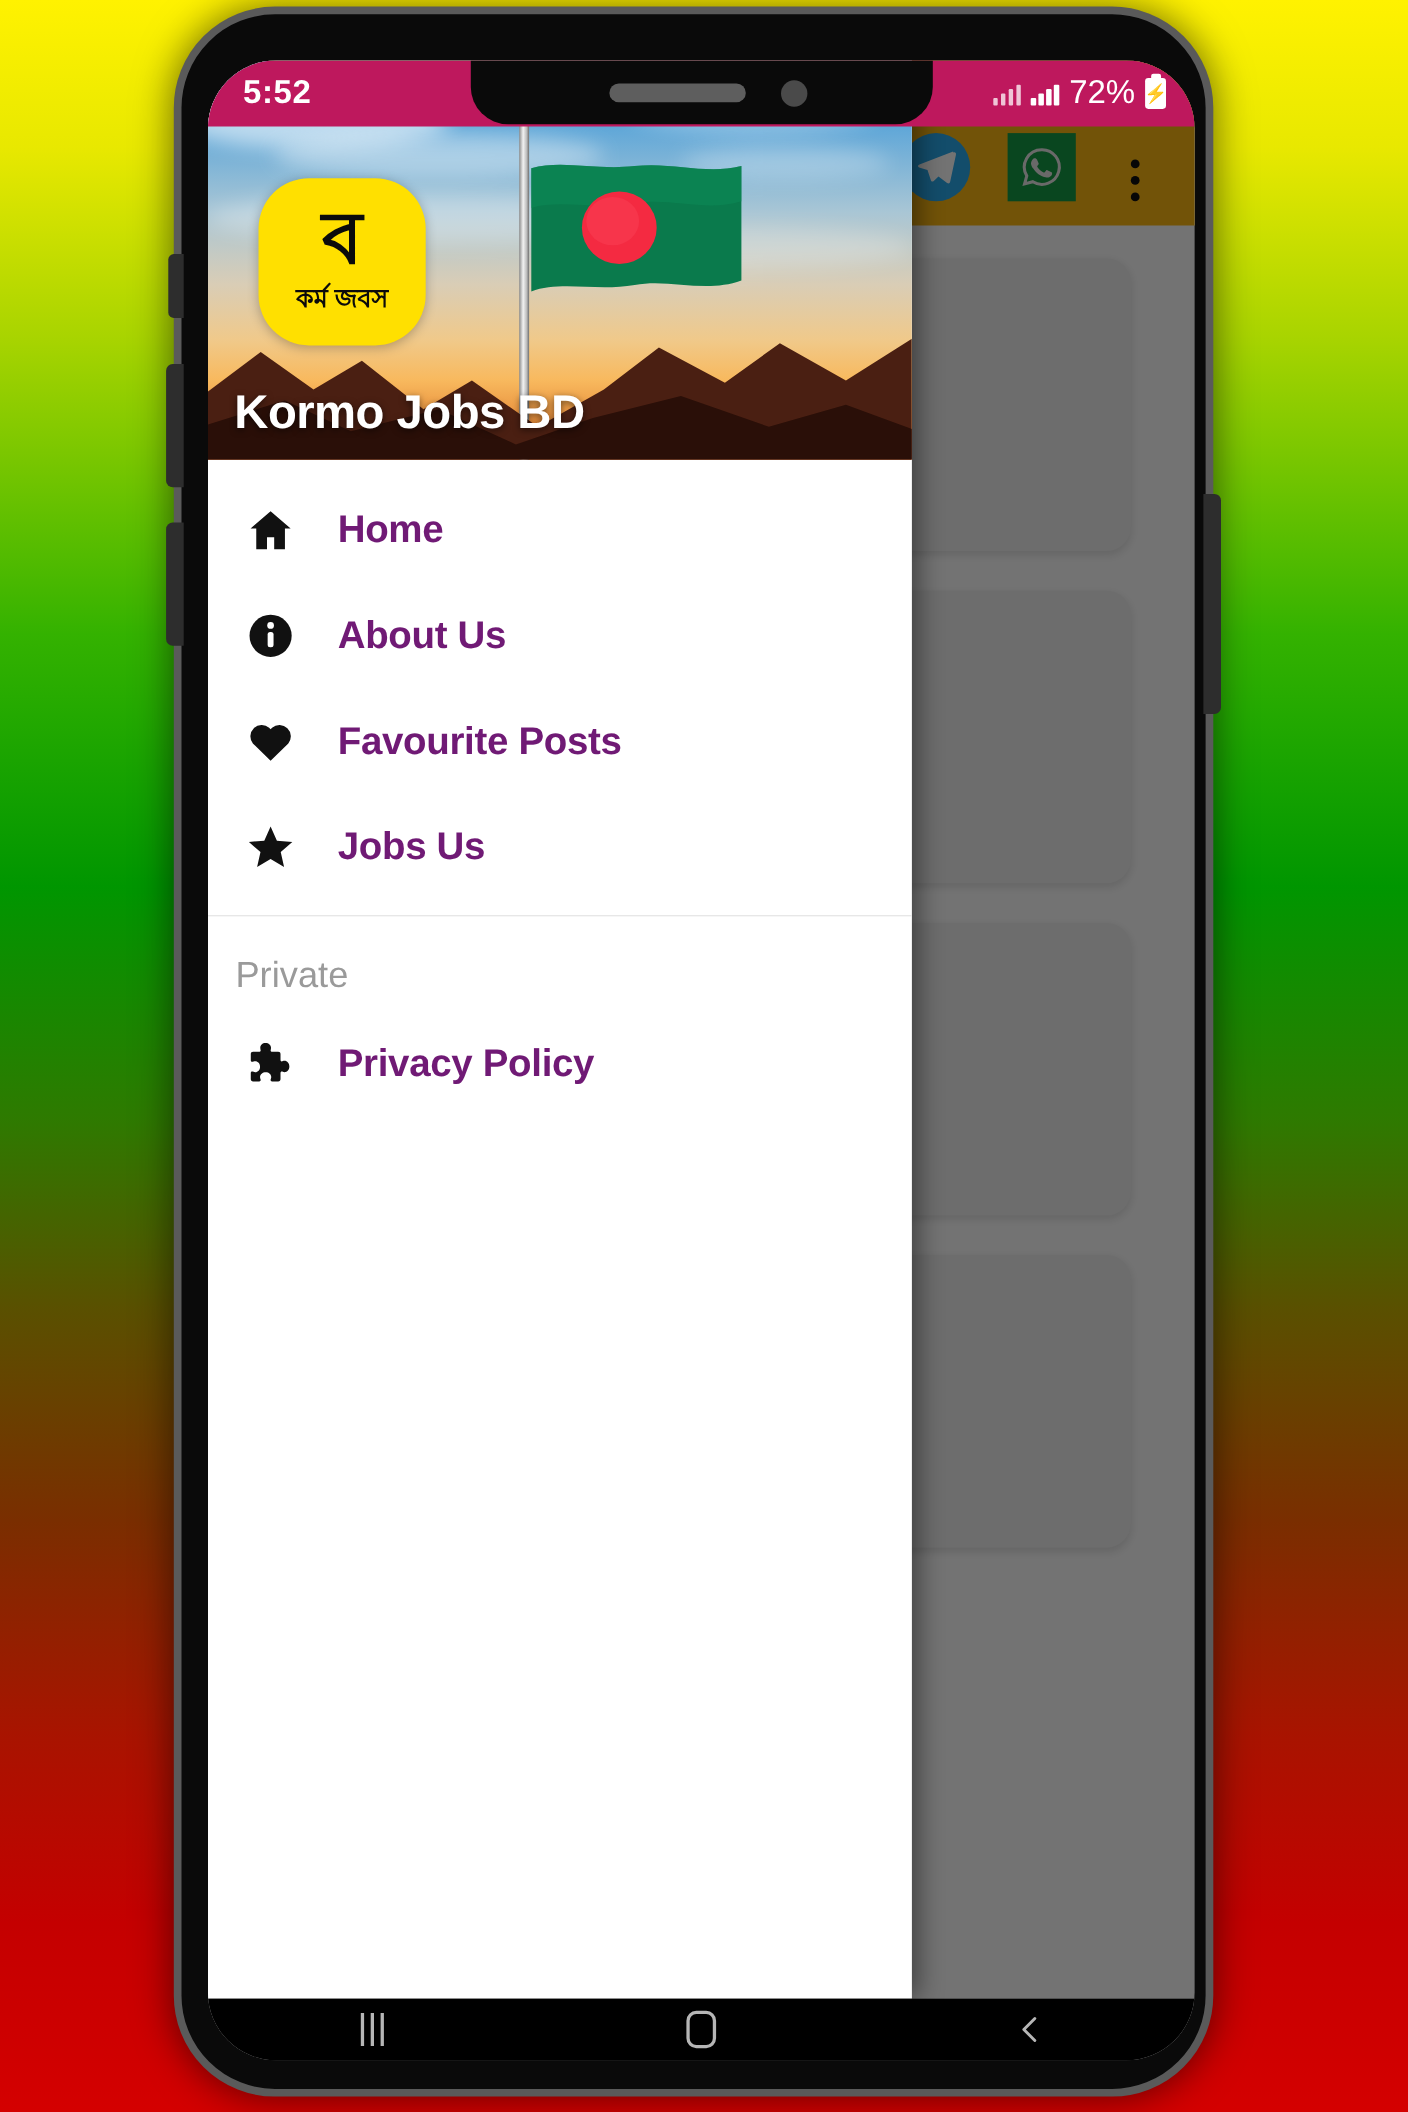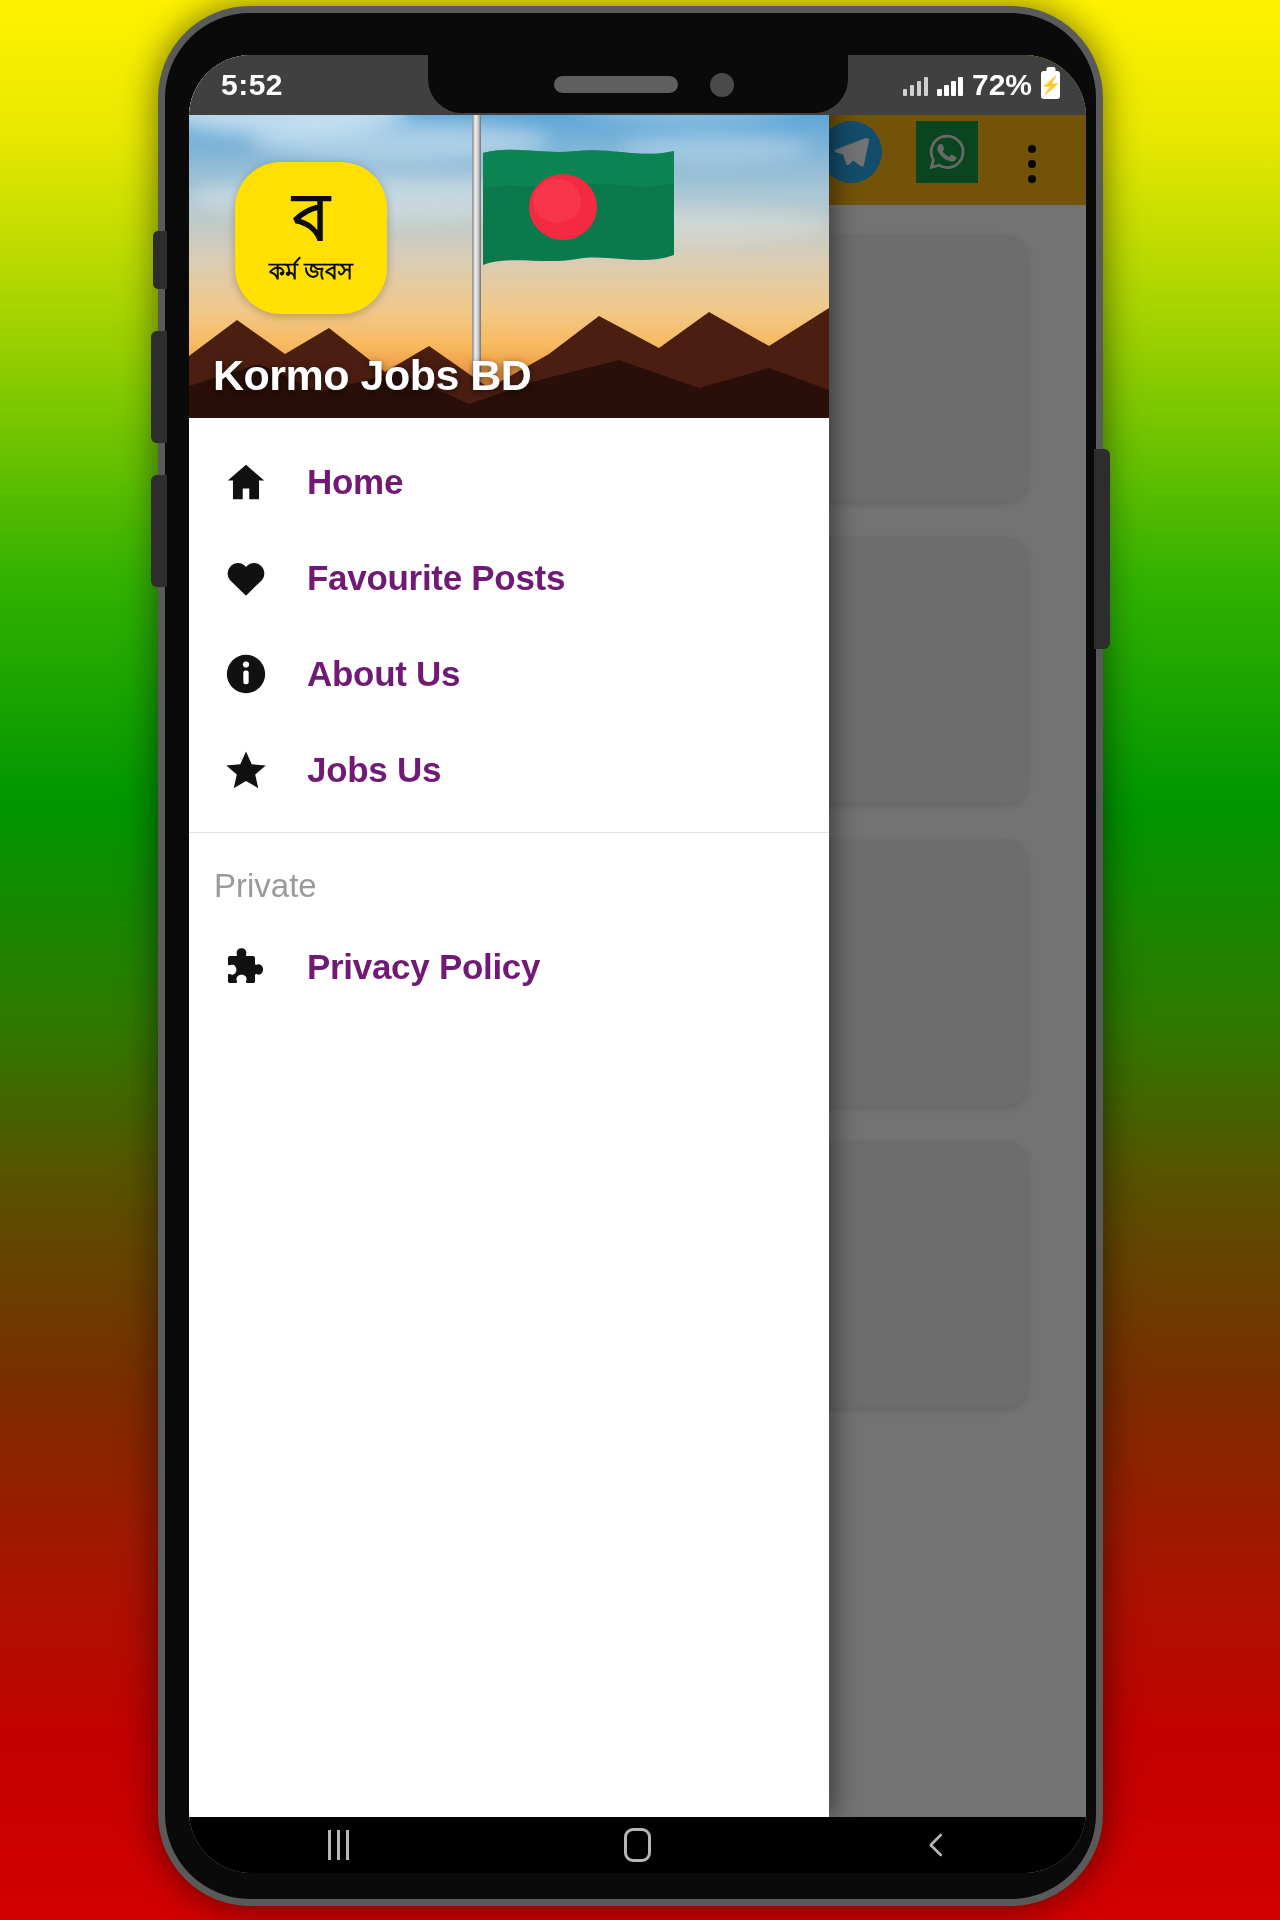--- a/index.html
+++ b/index.html
@@ -74,35 +74,35 @@
   #camera {
     position: absolute; left: 282px; top: 18px;
     width: 24px; height: 24px; border-radius: 50%;
     background: #4a4a4a;
   }
 
   
   #statusbar {
     position: absolute; top: 0; left: 0;
     width: 897px; height: 60px;
-    background: #404040;
+    background: #be185d;
     z-index: 40;
     display: flex; align-items: center;
     justify-content: space-between;
     padding: 0 26px 0 32px;
     color: #fff;
   }
   #clock { font-size: 30px; font-weight: 700; letter-spacing: .5px; }
   #status-right { display: flex; align-items: center; gap: 9px; }
   .bars { display: flex; align-items: flex-end; gap: 2.5px; height: 22px; }
   .bars i { display: block; width: 4.5px; background: #fff; border-radius: 1px; }
   .bars i:nth-child(1){height:7px}.bars i:nth-child(2){height:11px}
   .bars i:nth-child(3){height:15px}.bars i:nth-child(4){height:19px}
   .bars.dim i { background: rgba(255,255,255,.75); }
-  #battery-pct { font-size: 30px; font-weight: 700; }
+  #battery-pct { font-size: 30px; font-weight: 400; }
   #battery {
     position: relative; width: 19px; height: 28px;
     background: #fff; border-radius: 3px;
     display:flex;align-items:center;justify-content:center;
   }
   #battery:before{
     content:"";position:absolute;top:-4px;left:50%;transform:translateX(-50%);
     width:9px;height:4px;background:#fff;border-radius:2px 2px 0 0;
   }
   #battery span{ color:#fdb913; font-size:17px; line-height:1; font-weight:700; }
@@ -389,35 +389,35 @@
               <svg width="46" height="46" viewBox="0 0 24 24" aria-hidden="true">
                 <path fill="#111" d="M12 3 2.5 11.2h2.7V21h5.1v-5.6h3.4V21h5.1v-9.8h2.7L12 3z"></path>
               </svg>
             </span>
             <span class="nav-label">Home</span>
           </div>
 
           <div class="nav-item">
             <span class="nav-icon">
               <svg width="46" height="46" viewBox="0 0 24 24" aria-hidden="true">
-                <path fill="#111" d="M12 21.2 3.6 13a5.4 5.4 0 0 1 7.7-7.5l.7.7.7-.7A5.4 5.4 0 0 1 20.4 13L12 21.2z"></path>
-              </svg>
-            </span>
-            <span class="nav-label">Favourite Posts</span>
+                <circle cx="12" cy="12" r="10" fill="#111"></circle>
+                <circle cx="12" cy="7.1" r="1.6" fill="#fff"></circle>
+                <rect x="10.6" y="10.2" width="2.8" height="7.2" rx="1.2" fill="#fff"></rect>
+              </svg>
+            </span>
+            <span class="nav-label">About Us</span>
           </div>
 
           <div class="nav-item">
             <span class="nav-icon">
               <svg width="46" height="46" viewBox="0 0 24 24" aria-hidden="true">
-                <circle cx="12" cy="12" r="10" fill="#111"></circle>
-                <circle cx="12" cy="7.1" r="1.6" fill="#fff"></circle>
-                <rect x="10.6" y="10.2" width="2.8" height="7.2" rx="1.2" fill="#fff"></rect>
-              </svg>
-            </span>
-            <span class="nav-label">About Us</span>
+                <path fill="#111" d="M12 21.2 3.6 13a5.4 5.4 0 0 1 7.7-7.5l.7.7.7-.7A5.4 5.4 0 0 1 20.4 13L12 21.2z"></path>
+              </svg>
+            </span>
+            <span class="nav-label">Favourite Posts</span>
           </div>
 
           <div class="nav-item">
             <span class="nav-icon">
               <svg width="46" height="46" viewBox="0 0 24 24" aria-hidden="true">
                 <path fill="#111" d="M12 2.3 15 9l7.3.6-5.5 4.8 1.6 7.1L12 17.7 5.6 21.5l1.6-7.1L1.7 9.6 9 9l3-6.7z"></path>
               </svg>
             </span>
             <span class="nav-label">Jobs Us</span>
           </div>

